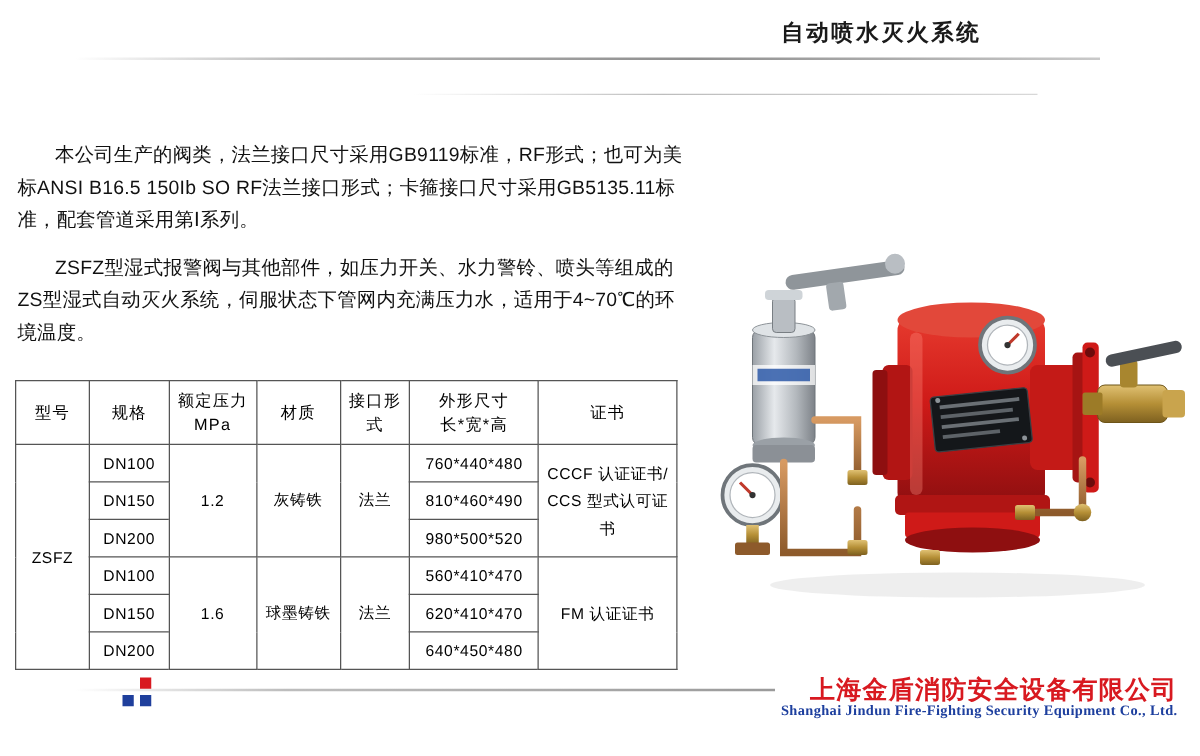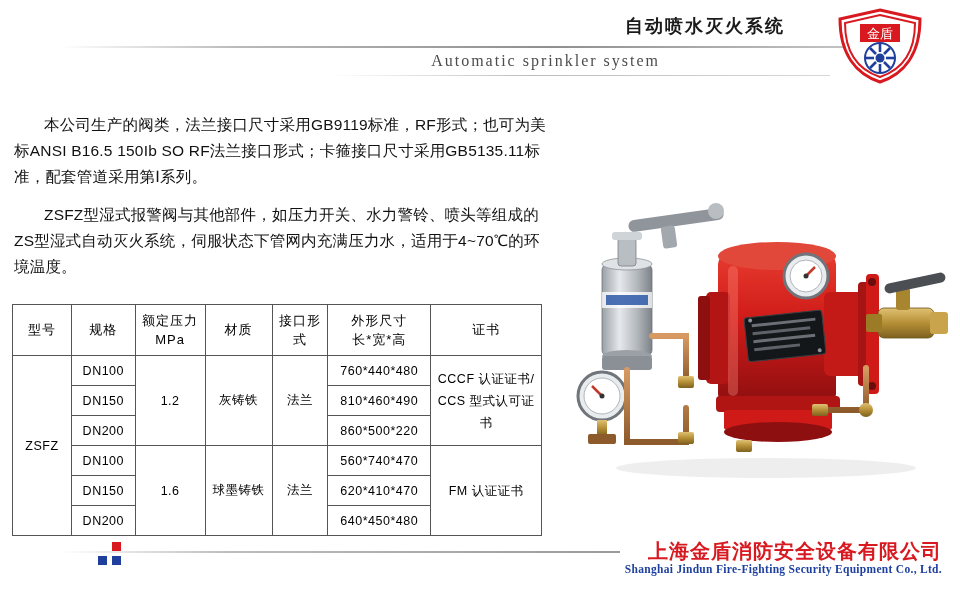--- a/index.html
+++ b/index.html
@@ -174,42 +174,21 @@
     font-weight: bold;
   }
 </style>
 </head>
 <body>
 
 <div class="header">
   <div class="header-rule"></div>
   <div class="header-rule2"></div>
   <div class="header-title-cn">自动喷水灭火系统</div>
-  <div class="header-title-en">Automatic sprinkler system</div>
-
-  <div class="logo">
-    <svg width="92" height="76" viewBox="0 0 92 76" xmlns="http://www.w3.org/2000/svg">
-      <path d="M46 2 L86 11 C86 46 70 66 46 74 C22 66 6 46 6 11 Z" fill="#ffffff" stroke="#d81920" stroke-width="3"></path>
-      <path d="M46 7 L81 15 C81 45 67 62 46 69 C25 62 11 45 11 15 Z" fill="#ffffff" stroke="#d81920" stroke-width="2"></path>
-      <rect x="26" y="16" width="40" height="18" fill="#d81920"></rect>
-      <text x="46" y="30" font-size="13" font-family="'Liberation Serif', serif" fill="#ffffff" text-anchor="middle">金盾</text>
-      <circle cx="46" cy="50" r="15" fill="none" stroke="#1f3f9c" stroke-width="2"></circle>
-      <circle cx="46" cy="50" r="4.5" fill="#1f3f9c"></circle>
-      <g stroke="#1f3f9c" stroke-width="2.6">
-        <line x1="46" y1="36" x2="46" y2="44"></line>
-        <line x1="46" y1="56" x2="46" y2="64"></line>
-        <line x1="32" y1="50" x2="40" y2="50"></line>
-        <line x1="52" y1="50" x2="60" y2="50"></line>
-        <line x1="36" y1="40" x2="42" y2="46"></line>
-        <line x1="50" y1="54" x2="56" y2="60"></line>
-        <line x1="56" y1="40" x2="50" y2="46"></line>
-        <line x1="42" y1="54" x2="36" y2="60"></line>
-      </g>
-    </svg>
-  </div>
+
 </div>
 
 <div class="para para1"><span class="indent"></span><span>本公司生产的阀类，法兰接口尺寸采用GB9119标准，RF形式；也可为美标ANSI B16.5 150Ib SO RF法兰接口形式；卡箍接口尺寸采用GB5135.11标准，配套管道采用第Ⅰ系列。</span></div>
 <div class="para para2"><span class="indent"></span><span>ZSFZ型湿式报警阀与其他部件，如压力开关、水力警铃、喷头等组成的ZS型湿式自动灭火系统，伺服状态下管网内充满压力水，适用于4~70℃的环境温度。</span></div>
 
 <table class="spec-table">
   <thead>
     <tr>
       <td class="col-model">型号</td>
       <td class="col-spec">规格</td>
@@ -241,28 +220,28 @@
         <div>CCCF 认证证书/</div>
         <div>CCS 型式认可证书</div>
       </td>
     </tr>
     <tr>
       <td>DN150</td>
       <td>810*460*490</td>
     </tr>
     <tr>
       <td>DN200</td>
-      <td>860*500*220</td>
+      <td>980*500*520</td>
     </tr>
     <tr>
       <td>DN100</td>
       <td rowspan="3">1.6</td>
       <td rowspan="3">球墨铸铁</td>
       <td rowspan="3">法兰</td>
-      <td>560*740*470</td>
+      <td>560*410*470</td>
       <td rowspan="3" class="cert-cell">FM 认证证书</td>
     </tr>
     <tr>
       <td>DN150</td>
       <td>620*410*470</td>
     </tr>
     <tr>
       <td>DN200</td>
       <td>640*450*480</td>
     </tr>

